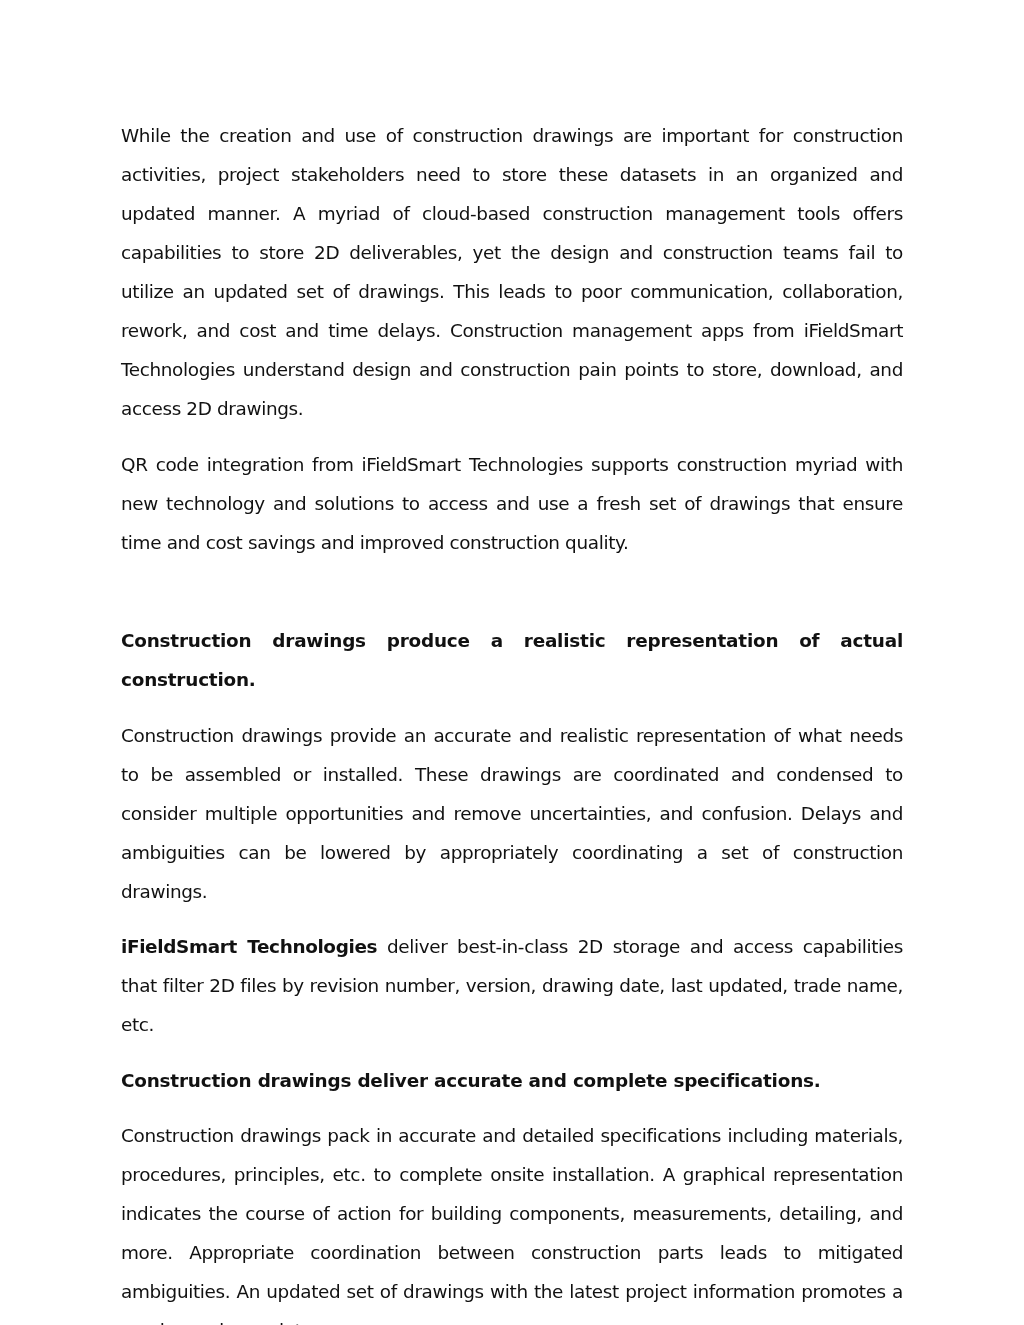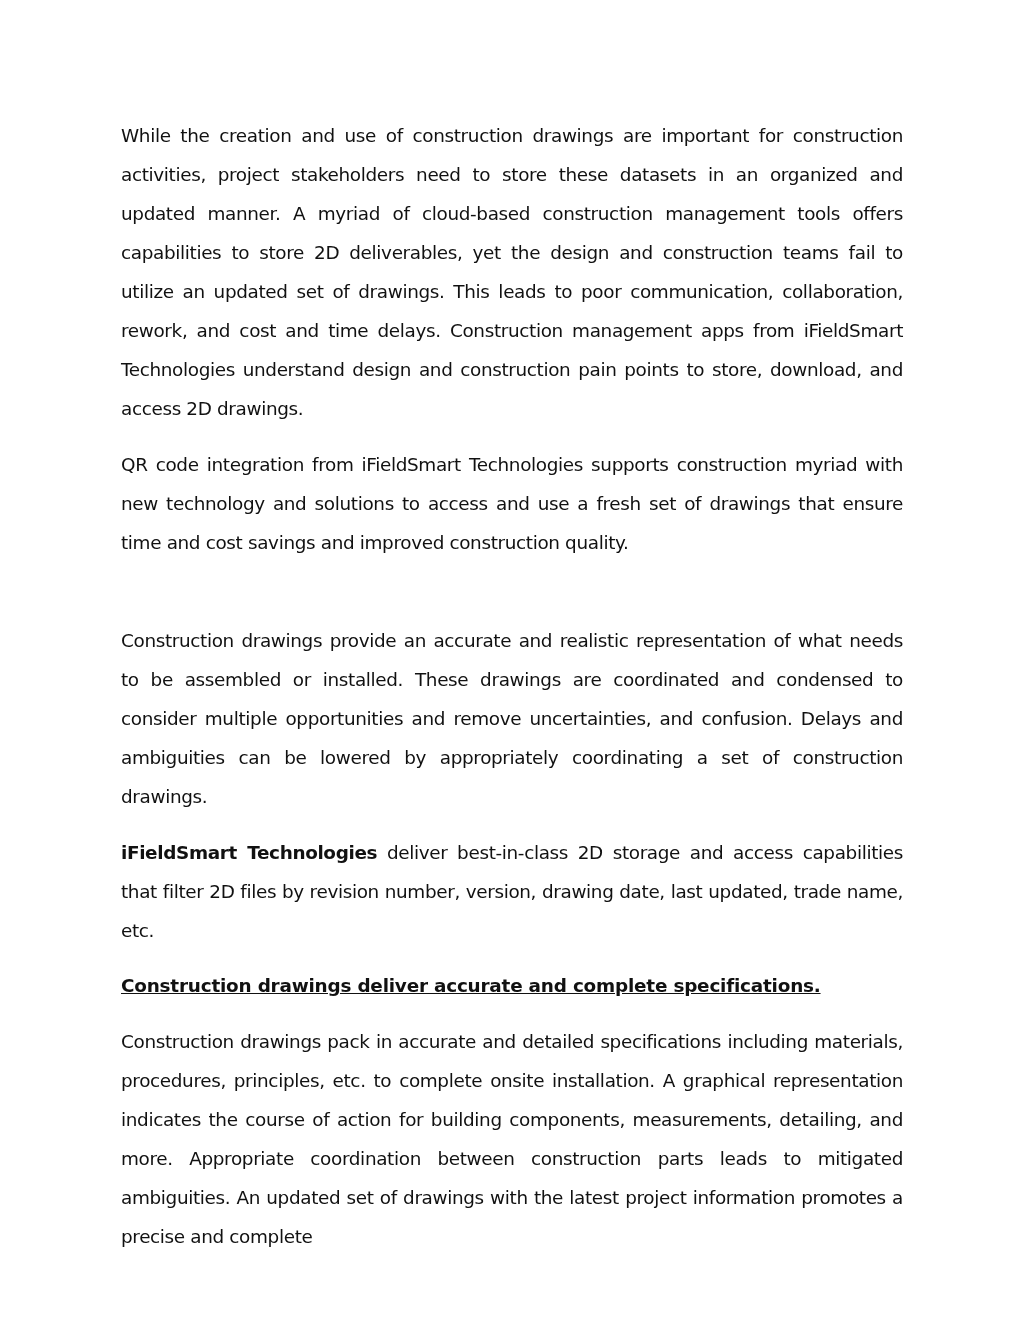--- a/index.html
+++ b/index.html
@@ -32,33 +32,33 @@
     .spacer {
       height: 43px;
     }
     .heading {
       font-weight: bold;
       margin: 0 0 16.5px 0;
       letter-spacing: -0.2px;
     }
     .heading.nojustify {
       text-align: left;
-      text-decoration: underline;
     }
     .bold-lead {
       font-weight: bold;
     }
     .last-para {
       margin-bottom: 16px;
     }
   </style>
 </head>
 <body>
 
 <div class="page">
   <p class="para">While the creation and use of construction drawings are important for construction activities, project stakeholders need to store these datasets in an organized and updated manner. A myriad of cloud-based construction management tools offers capabilities to store 2D deliverables, yet the design and construction teams fail to utilize an updated set of drawings. This leads to poor communication, collaboration, rework, and cost and time delays. Construction management apps from iFieldSmart Technologies understand design and construction pain points to store, download, and access 2D drawings.</p>
   <p class="para">QR code integration from iFieldSmart Technologies supports construction myriad with new technology and solutions to access and use a fresh set of drawings that ensure time and cost savings and improved construction quality.</p>
   <div class="spacer"></div>
+  <p class="heading">Construction drawings produce a realistic representation of actual construction.</p>
   <p class="para">Construction drawings provide an accurate and realistic representation of what needs to be assembled or installed. These drawings are coordinated and condensed to consider multiple opportunities and remove uncertainties, and confusion. Delays and ambiguities can be lowered by appropriately coordinating a set of construction drawings.</p>
   <p class="para"><span class="bold-lead">iFieldSmart Technologies</span><span> deliver best-in-class 2D storage and access capabilities that filter 2D files by revision number, version, drawing date, last updated, trade name, etc.</span></p>
   <p class="heading nojustify">Construction drawings deliver accurate and complete specifications.</p>
   <p class="para last-para">Construction drawings pack in accurate and detailed specifications including materials, procedures, principles, etc. to complete onsite installation. A graphical representation indicates the course of action for building components, measurements, detailing, and more. Appropriate coordination between construction parts leads to mitigated ambiguities. An updated set of drawings with the latest project information promotes a precise and complete</p>
 </div>
 
 </body></html>

